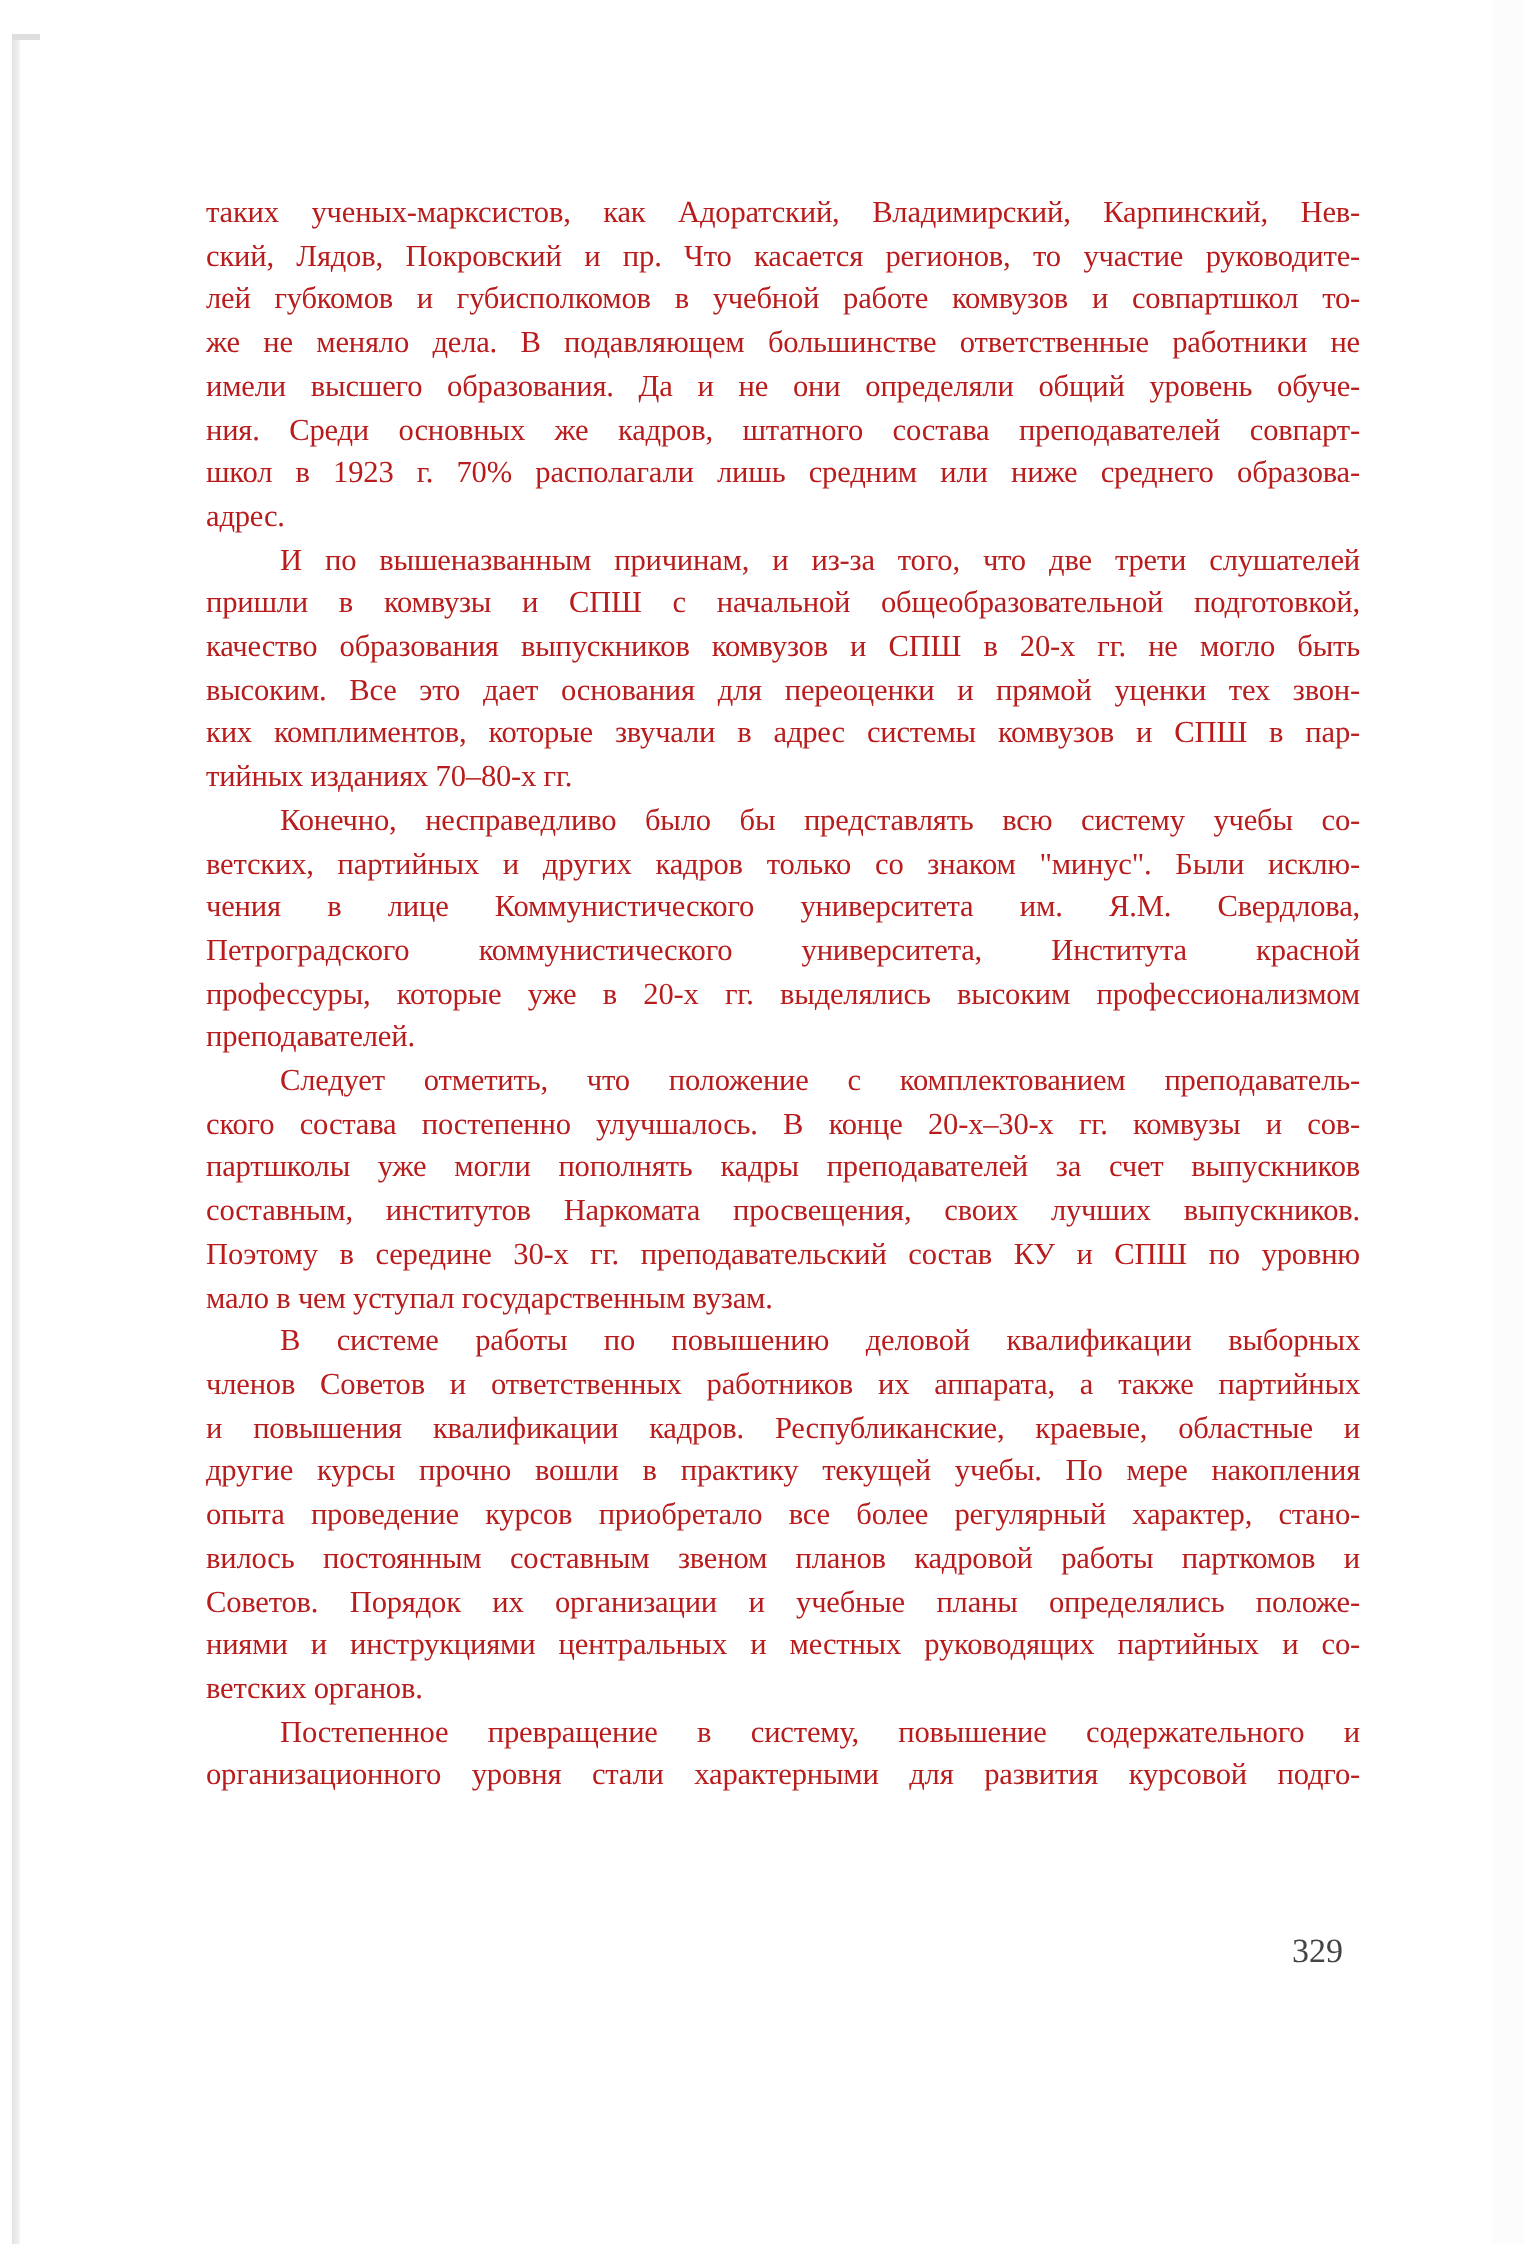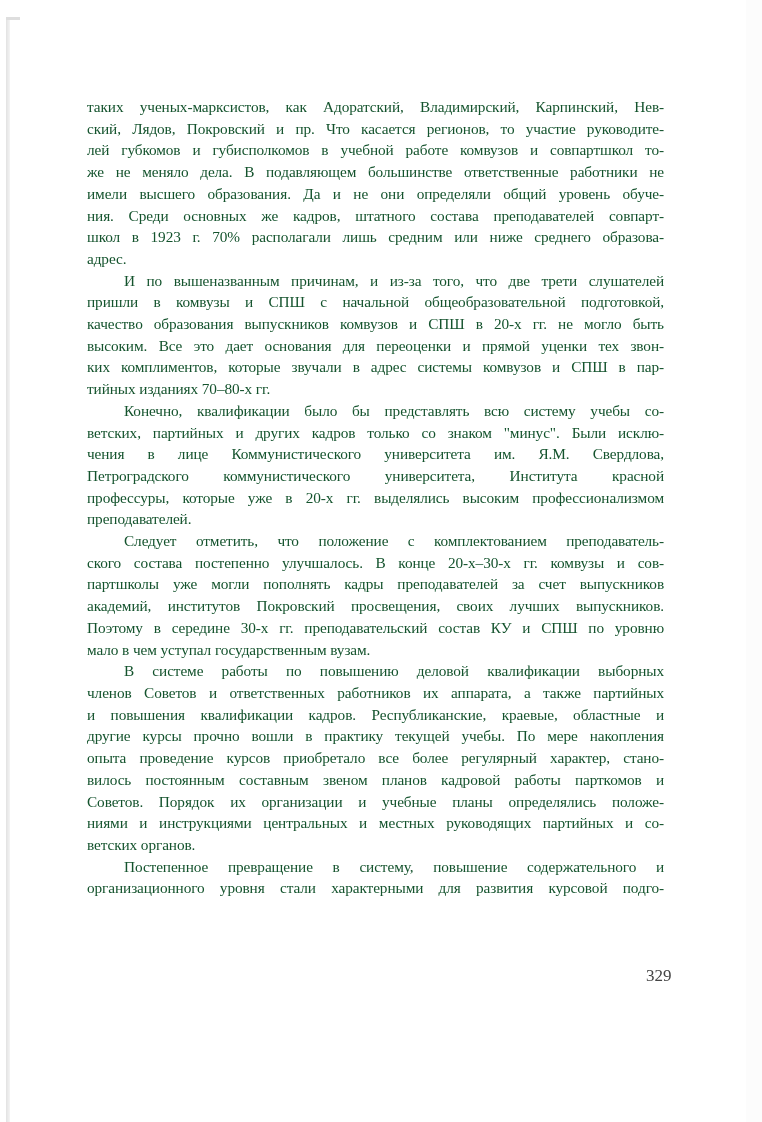--- a/index.html
+++ b/index.html
@@ -11,23 +11,23 @@
     position: absolute; left: 6px; top: 18px; width: 4px; height: 1104px;
     background: linear-gradient(to right, #e2e2e2, #f4f4f4);
   }
   .top-edge {
     position: absolute; left: 6px; top: 17px; width: 14px; height: 3px; background: #dedede;
   }
   .right-shade {
     position: absolute; right: 0; top: 0; width: 16px; height: 1122px; background: #fcfcfc;
   }
   .page-text {
-    position: absolute; left: 87px; top: 96px; width: 577px;
+    position: absolute; left: 103px; top: 96px; width: 577px;
     font-size: 15.3px; line-height: 21.7px; text-align: justify;
-    letter-spacing: -0.1px; color: #14532d;
+    letter-spacing: -0.1px; color: #b91c1c;
   }
   .para { margin: 0; text-indent: 0; }
   .line { display: block; text-align: justify; text-align-last: justify; white-space: nowrap; }
   .line.last { text-align-last: left; }
   .line.indent { padding-left: 37px; }
   .para + .para { margin-top: 0; }
   .page-number {
     position: absolute; left: 646px; top: 966px; font-size: 17px; color: #444; text-align: right;
   }
 </style>
@@ -51,32 +51,32 @@
     </div>
     <div class="para">
       <span class="line indent">И по вышеназванным причинам, и из-за того, что две трети слушателей</span>
       <span class="line">пришли в комвузы и СПШ с начальной общеобразовательной подготовкой,</span>
       <span class="line">качество образования выпускников комвузов и СПШ в 20-х гг. не могло быть</span>
       <span class="line">высоким. Все это дает основания для переоценки и прямой уценки тех звон-</span>
       <span class="line">ких комплиментов, которые звучали в адрес системы комвузов и СПШ в пар-</span>
       <span class="line last">тийных изданиях 70–80-х гг.</span>
     </div>
     <div class="para">
-      <span class="line indent">Конечно, квалификации было бы представлять всю систему учебы со-</span>
+      <span class="line indent">Конечно, несправедливо было бы представлять всю систему учебы со-</span>
       <span class="line">ветских, партийных и других кадров только со знаком "минус". Были исклю-</span>
       <span class="line">чения в лице Коммунистического университета им. Я.М. Свердлова,</span>
       <span class="line">Петроградского коммунистического университета, Института красной</span>
       <span class="line">профессуры, которые уже в 20-х гг. выделялись высоким профессионализмом</span>
       <span class="line last">преподавателей.</span>
     </div>
     <div class="para">
       <span class="line indent">Следует отметить, что положение с комплектованием преподаватель-</span>
       <span class="line">ского состава постепенно улучшалось. В конце 20-х–30-х гг. комвузы и сов-</span>
       <span class="line">партшколы уже могли пополнять кадры преподавателей за счет выпускников</span>
-      <span class="line">академий, институтов Покровский просвещения, своих лучших выпускников.</span>
+      <span class="line">составным, институтов Наркомата просвещения, своих лучших выпускников.</span>
       <span class="line">Поэтому в середине 30-х гг. преподавательский состав КУ и СПШ по уровню</span>
       <span class="line last">мало в чем уступал государственным вузам.</span>
     </div>
     <div class="para">
       <span class="line indent">В системе работы по повышению деловой квалификации выборных</span>
       <span class="line">членов Советов и ответственных работников их аппарата, а также партийных</span>
       <span class="line">и повышения квалификации кадров. Республиканские, краевые, областные и</span>
       <span class="line">другие курсы прочно вошли в практику текущей учебы. По мере накопления</span>
       <span class="line">опыта проведение курсов приобретало все более регулярный характер, стано-</span>
       <span class="line">вилось постоянным составным звеном планов кадровой работы парткомов и</span>

